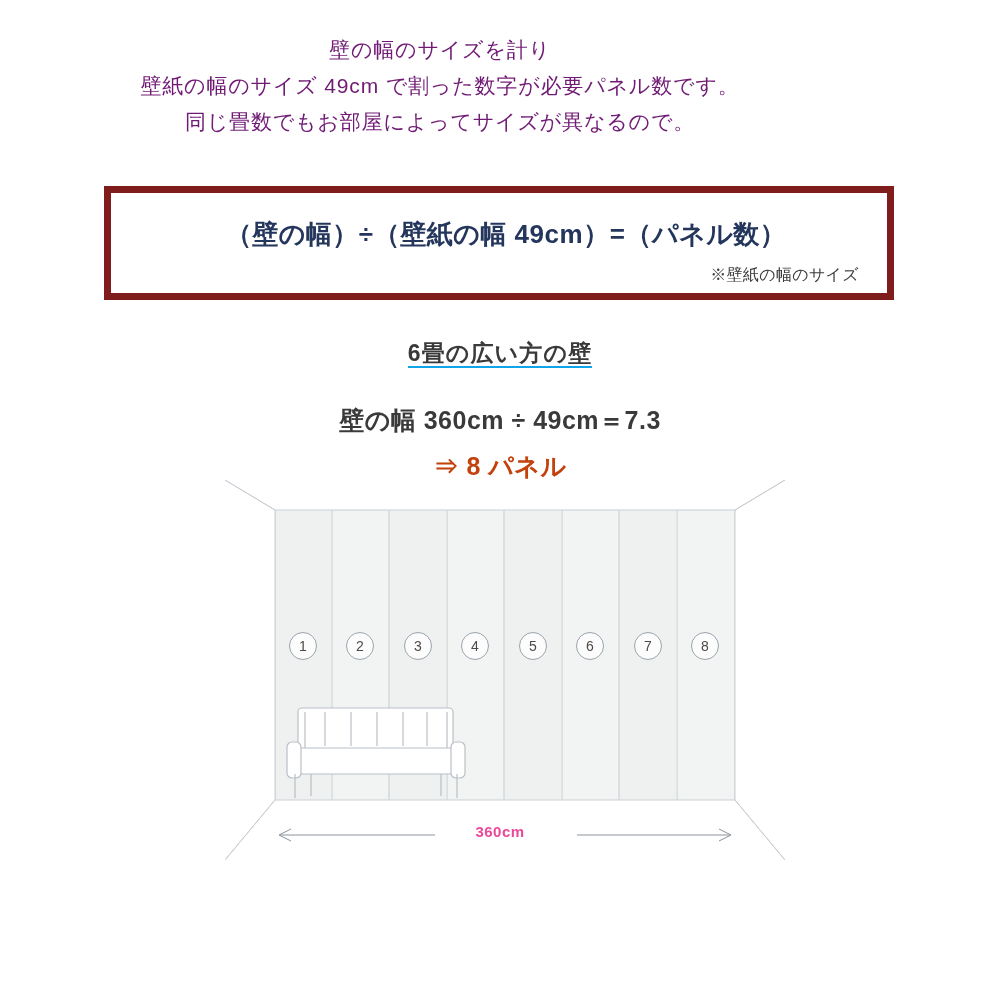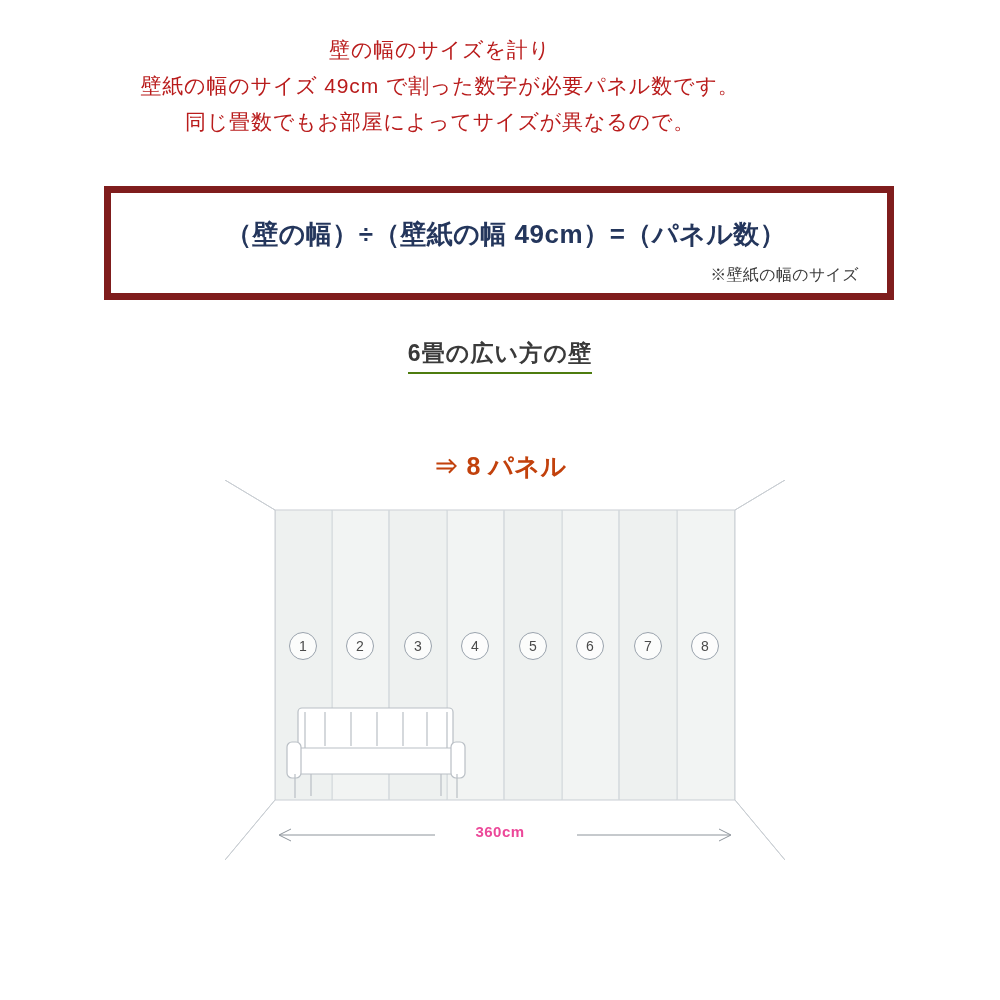--- a/index.html
+++ b/index.html
@@ -20,21 +20,21 @@
     height: 1000px;
   }
 
   
   .intro {
     position: absolute;
     top: 32px;
     left: 0;
     width: 880px;
     text-align: center;
-    color: #b91c1c;
+    color: #701a75;
     font-size: 21px;
     line-height: 36px;
     letter-spacing: 0.04em;
   }
   .intro div {
     white-space: nowrap;
   }
 
   
   .formula-box {
@@ -74,22 +74,21 @@
     top: 338px;
     left: 0;
     width: 1000px;
     text-align: center;
     font-size: 23px;
     font-weight: bold;
     color: #3a3a3a;
     letter-spacing: 0.05em;
   }
   .section-title span {
-    border-bottom: 2px solid #4d7c0f;
-    padding-bottom: 6px;
+    border-bottom: 2px solid #0ea5e9;
     text-align: center;
   }
 
   .calc-line {
     position: absolute;
     top: 404px;
     left: 0;
     width: 1000px;
     text-align: center;
     font-size: 25px;
@@ -176,20 +175,21 @@
   </div>
 
   <div class="formula-box">
     <div class="formula-main">（壁の幅）÷（壁紙の幅 49cm）=（パネル数）</div>
     <div class="formula-note">※壁紙の幅のサイズ</div>
   </div>
 
   <div class="section-title">
     <span>6畳の広い方の壁</span>
   </div>
+  <div class="calc-line">壁の幅 360cm ÷ 49cm＝7.3</div>
   <div class="calc-result">⇒ 8 パネル</div>
 
   <div class="room">
     <svg width="560" height="380" viewBox="0 0 560 380">
 
       <rect x="50" y="30" width="460" height="290" fill="#f2f4f3" stroke="#c9ced3" stroke-width="1"></rect>
 
       <path d="M0 0 L50 30 L50 320 L0 380" fill="#ffffff" stroke="#c9ced3" stroke-width="1"></path>
       <path d="M560 0 L510 30 L510 320 L560 380" fill="#ffffff" stroke="#c9ced3" stroke-width="1"></path>
       <line x1="0" y1="0" x2="50" y2="30" stroke="#c9ced3" stroke-width="1"></line>

